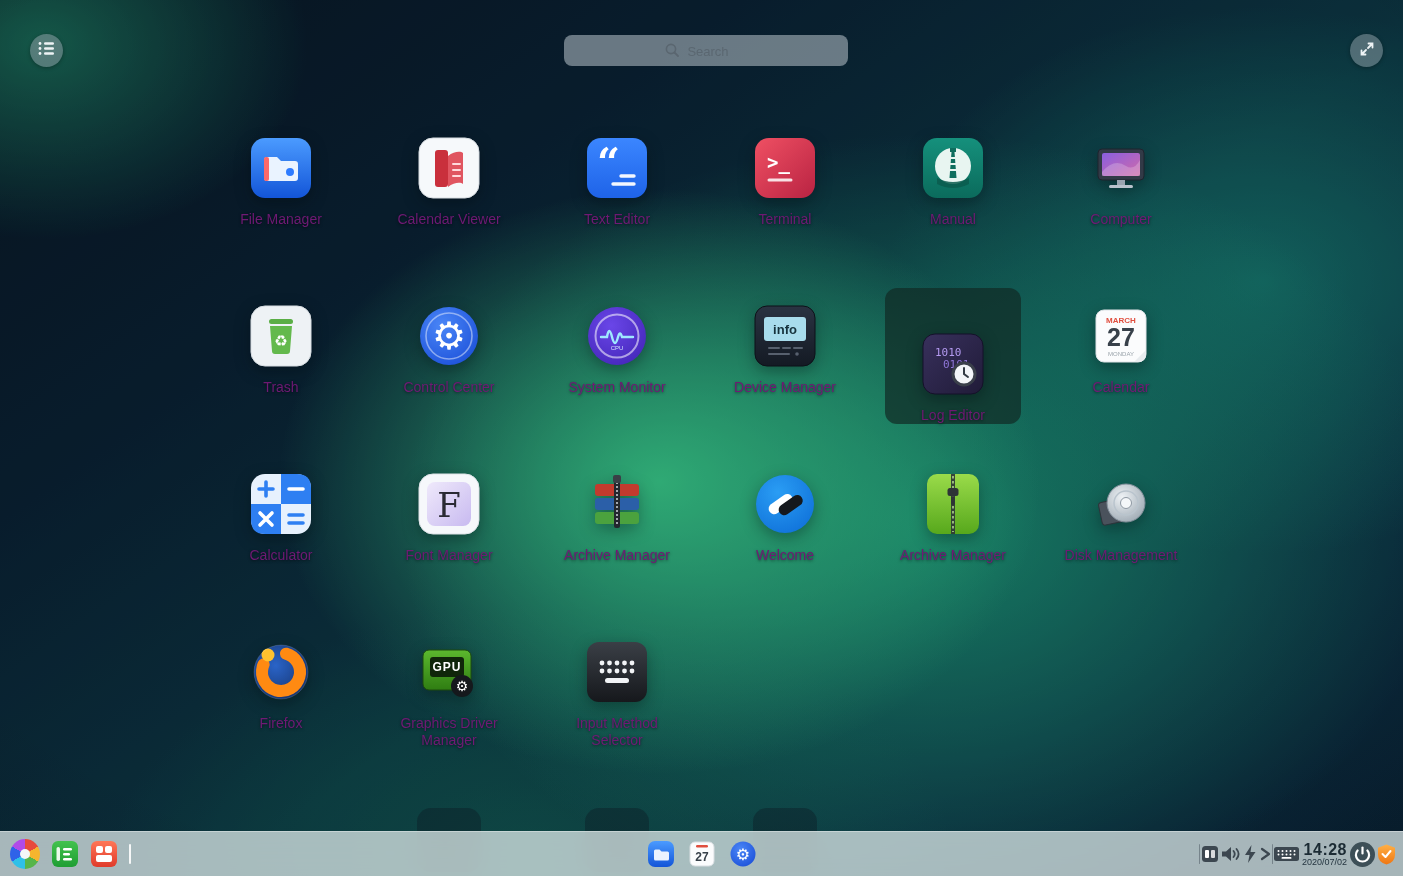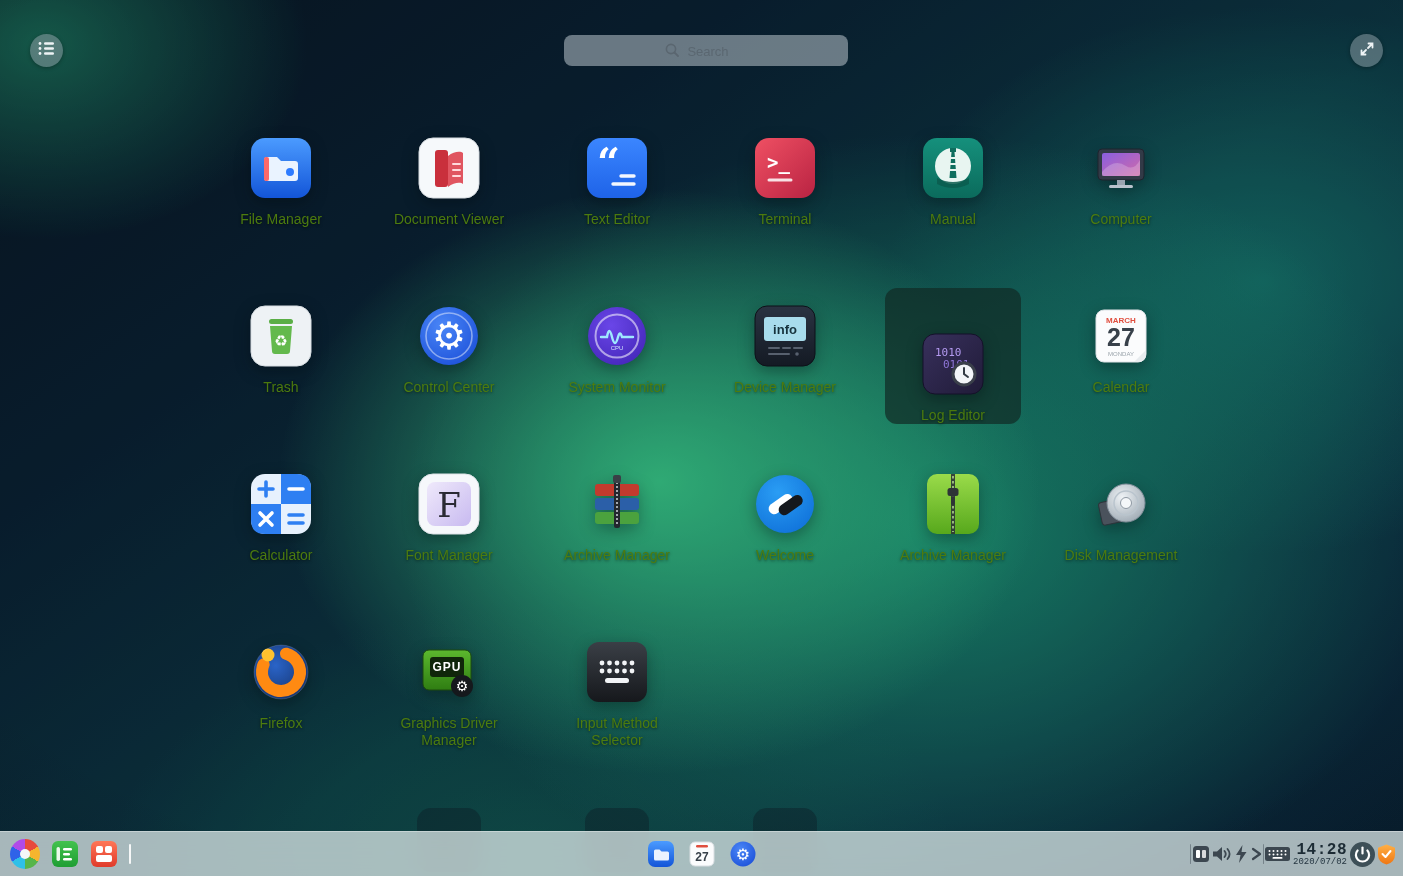--- a/index.html
+++ b/index.html
@@ -30,32 +30,32 @@
   .searchbox input{width:100%;height:100%;background:transparent;border:none;outline:none;
     text-align:center;font-size:13px;color:#3e4a54;font-family:"Liberation Sans",sans-serif;}
   .searchbox input::placeholder{color:rgba(90,102,112,0.95);}
   
   .grid{position:absolute;left:213px;top:120px;width:976px;z-index:4;display:grid;
     grid-template-columns:repeat(6,136px);grid-auto-rows:136px;column-gap:32px;row-gap:32px;}
   .cell{width:136px;height:136px;border-radius:12px;display:flex;flex-direction:column;
     align-items:center;padding-top:16px;box-sizing:border-box;}
   .cell.selected{background:rgba(17,43,38,0.72);justify-content:flex-end;}
   .icon64{width:64px;height:64px;filter:drop-shadow(0 5px 8px rgba(0,8,12,0.35));}
-  .applabel{margin-top:11px;font-size:14px;color:#4d7c0f;text-align:center;max-width:136px;
+  .applabel{margin-top:11px;font-size:14px;color:#701a75;text-align:center;max-width:136px;
     line-height:17px;text-shadow:0 1px 3px rgba(0,0,0,0.55);}
   .ghost{width:64px;height:64px;border-radius:14px;background:rgba(12,26,36,0.40);}
   .g2{grid-column:2;grid-row:5}.g3{grid-column:3;grid-row:5}.g4{grid-column:4;grid-row:5}
   
   .taskbar{position:absolute;left:0;right:0;bottom:0;height:44px;z-index:50;
     background:rgba(222,235,235,0.74);backdrop-filter:blur(12px);
     border-top:1px solid rgba(255,255,255,0.35);}
   .dock-left{position:absolute;left:10px;top:0;height:44px;display:flex;align-items:center;gap:11px;}
   .dock-center{position:absolute;left:50%;top:0;height:44px;transform:translateX(-50%);
     display:flex;align-items:center;gap:13px;}
-  .dock-right{position:absolute;right:6px;top:0;height:44px;display:flex;align-items:center;font-family:Liberation Mono, monospace;}
+  .dock-right{position:absolute;right:6px;top:0;height:44px;display:flex;align-items:center;}
   .vsep{width:2px;height:20px;background:rgba(255,255,255,0.9);border-radius:1px;}
   .vsep.dark{width:1px;background:rgba(60,72,82,0.45);}
   .pinwheel{width:30px;height:30px;border-radius:50%;position:relative;
     background:conic-gradient(#e84a3c 0 60deg,#f5b52e 60deg 120deg,#57b54a 120deg 180deg,#2fc0e8 180deg 240deg,#2f62e8 240deg 300deg,#b14ae8 300deg 360deg);}
   .pinwheel::after{content:"";position:absolute;left:10px;top:10px;width:10px;height:10px;
     border-radius:50%;background:#f4f7f8;}
   .clock{text-align:right;line-height:1;color:#1c2b34;margin:0 2px;}
   .clock .t{font-size:16px;font-weight:bold;letter-spacing:0.5px;}
   .clock .d{font-size:9px;margin-top:0;color:#243540;}
   .trayicon{display:flex;align-items:center;justify-content:center;}
@@ -120,21 +120,21 @@
 
   <div class="cell">
     <div class="icon64">
       <svg viewBox="0 0 64 64" width="64" height="64">
         <rect x="2" y="2" width="60" height="60" rx="14" fill="#f6f9fb" stroke="#d8dee3"></rect>
         <rect x="18" y="14" width="13" height="37" rx="3" fill="#c9303c"></rect>
         <path d="M31 20 c6-5 13-5 15-3 v31 c-2-2-9-2-15 3 z" fill="#e05560"></path>
         <path d="M36 28 h7 M36 34 h7 M36 40 h7" stroke="#ffd9dc" stroke-width="2" stroke-linecap="round"></path>
       </svg>
     </div>
-    <div class="applabel">Document Viewer</div>
+    <div class="applabel">Calendar Viewer</div>
   </div>
 
   <div class="cell">
     <div class="icon64">
       <svg viewBox="0 0 64 64" width="64" height="64">
         <defs>
             <linearGradient id="idte" x1="0" y1="0" x2="0" y2="1">
           <stop offset="0" stop-color="#3b86ff"></stop>
               <stop offset="1" stop-color="#1e63e8"></stop>
             </linearGradient>

